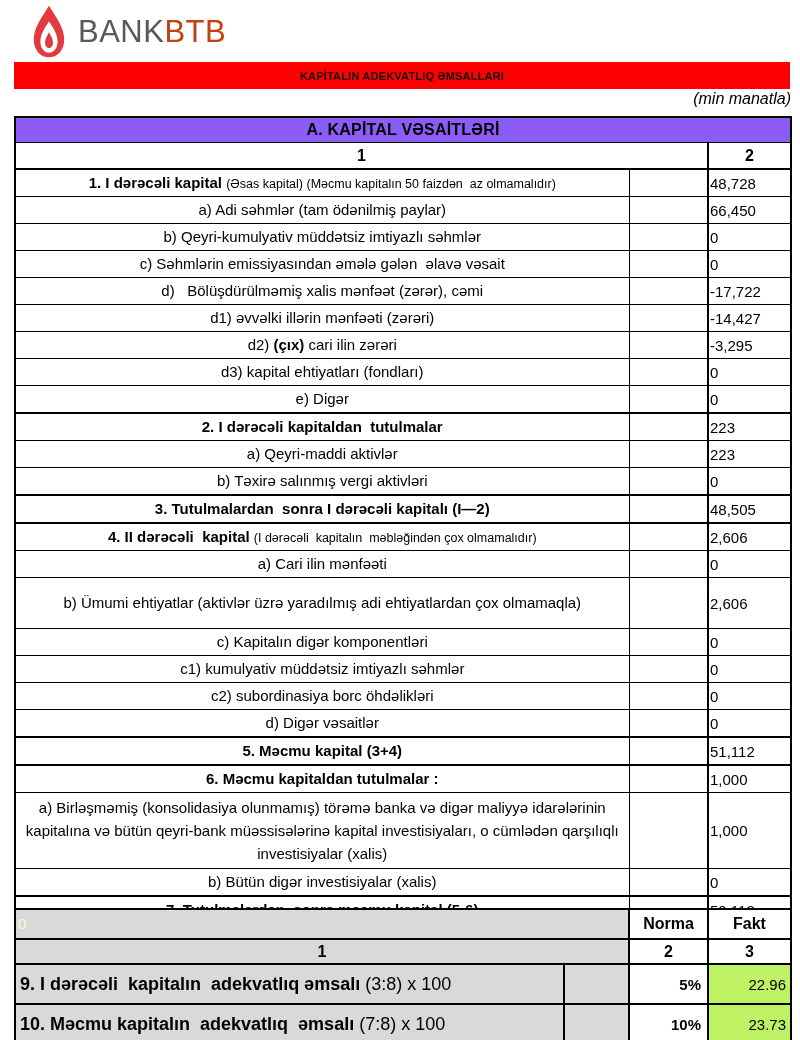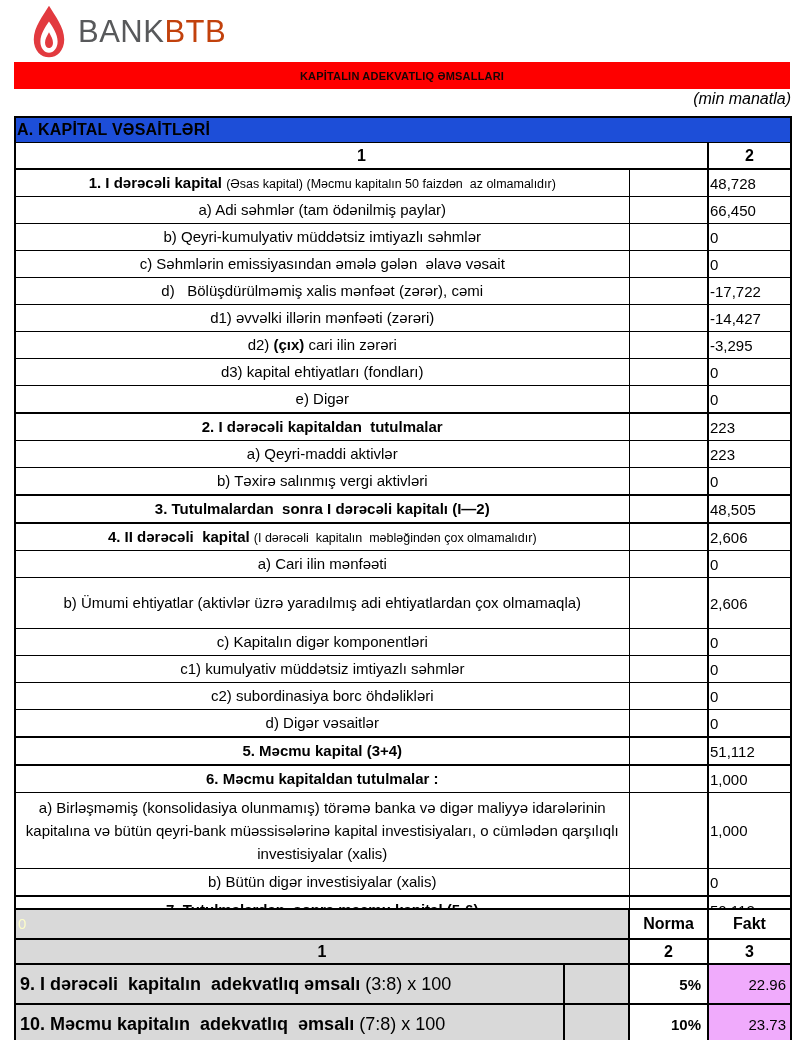--- a/index.html
+++ b/index.html
@@ -20,21 +20,21 @@
   }
   .banner span{font-weight:bold;font-size:11px;color:#170505;letter-spacing:.2px;}
   
   .unit-note{position:absolute;top:90px;right:9px;font-style:italic;font-size:16px;}
   
   table{border-collapse:collapse;table-layout:fixed;position:absolute;left:14px;width:776px;}
   td,th{overflow:hidden;}
   
   .tableA{top:116px;border:2px solid #000;}
   .tableA th,.tableA td{border:1px solid #000;vertical-align:middle;}
-  .a-title{background:#1d4ed8;font-weight:bold;font-size:16px;text-align:left;height:22px;letter-spacing:.2px;}
+  .a-title{background:#8b5cf6;font-weight:bold;font-size:16px;text-align:center;height:22px;letter-spacing:.2px;}
   .colnums th{font-weight:bold;font-size:16px;text-align:center;height:23px;border-bottom:2px solid #000;background:#fff;}
   .tableA .c-label{text-align:center;padding:1px 4px;font-size:15px;line-height:1.55;}
   .tableA .c-label.ind{}
   .tableA .c-empty{background:#fff;}
   .tableA .c-val,.tableA .v2{border-left:2px solid #000;}
   .tableA .c-val{text-align:left;padding-right:4px;font-size:15px;}
   .tableA tr.section td{border-top:2px solid #000;}
   .tableA tr.h1 td{height:24px;}
   .tableA tr.h2 td{height:48px;}
   .tableA tr.h3 td{height:73px;}
@@ -45,21 +45,21 @@
   .tableB th,.tableB td{border:2px solid #000;vertical-align:middle;}
   .tableB .gray{background:#d9d9d9;}
   .tableB .corner{text-align:left;padding-left:2px;height:26px;}
   .faint{color:#fdfdc9;font-size:15px;}
   .tableB .bh{background:#fff;font-weight:bold;font-size:16px;text-align:center;}
   .tableB .b-h2 td{border-top:1px solid #000;height:21px;font-weight:bold;font-size:16px;text-align:center;}
   .tableB .b-h2 .white{background:#fff;}
   .tableB tbody td{height:36px;}
   .tableB .b-label{text-align:left;padding:1px 4px;font-size:18px;}
   .tableB .b-norma{background:#fff;font-weight:bold;text-align:right;padding-right:6px;font-size:15px;}
-  .tableB .b-fakt{background:#f0abfc;text-align:right;padding-right:4px;font-size:15px;}
+  .tableB .b-fakt{background:#bef264;text-align:right;padding-right:4px;font-size:15px;}
 </style>
 </head>
 <body>
 
 <div class="page">
 
   <div class="logo">
     <svg viewBox="0 0 60 80" aria-hidden="true">
       <path fill="#e23a3f" fill-rule="evenodd" d="M30 1 C 21 16, 7 33, 7 52 C 7 69, 18 79, 30 79 C 42 79, 53 69, 53 52 C 53 33, 39 16, 30 1 Z
         M30 25 C 24 34, 17 44, 17 55 C 17 65, 23 72, 30 72 C 37 72, 43 65, 43 55 C 43 44, 36 34, 30 25 Z"></path>

